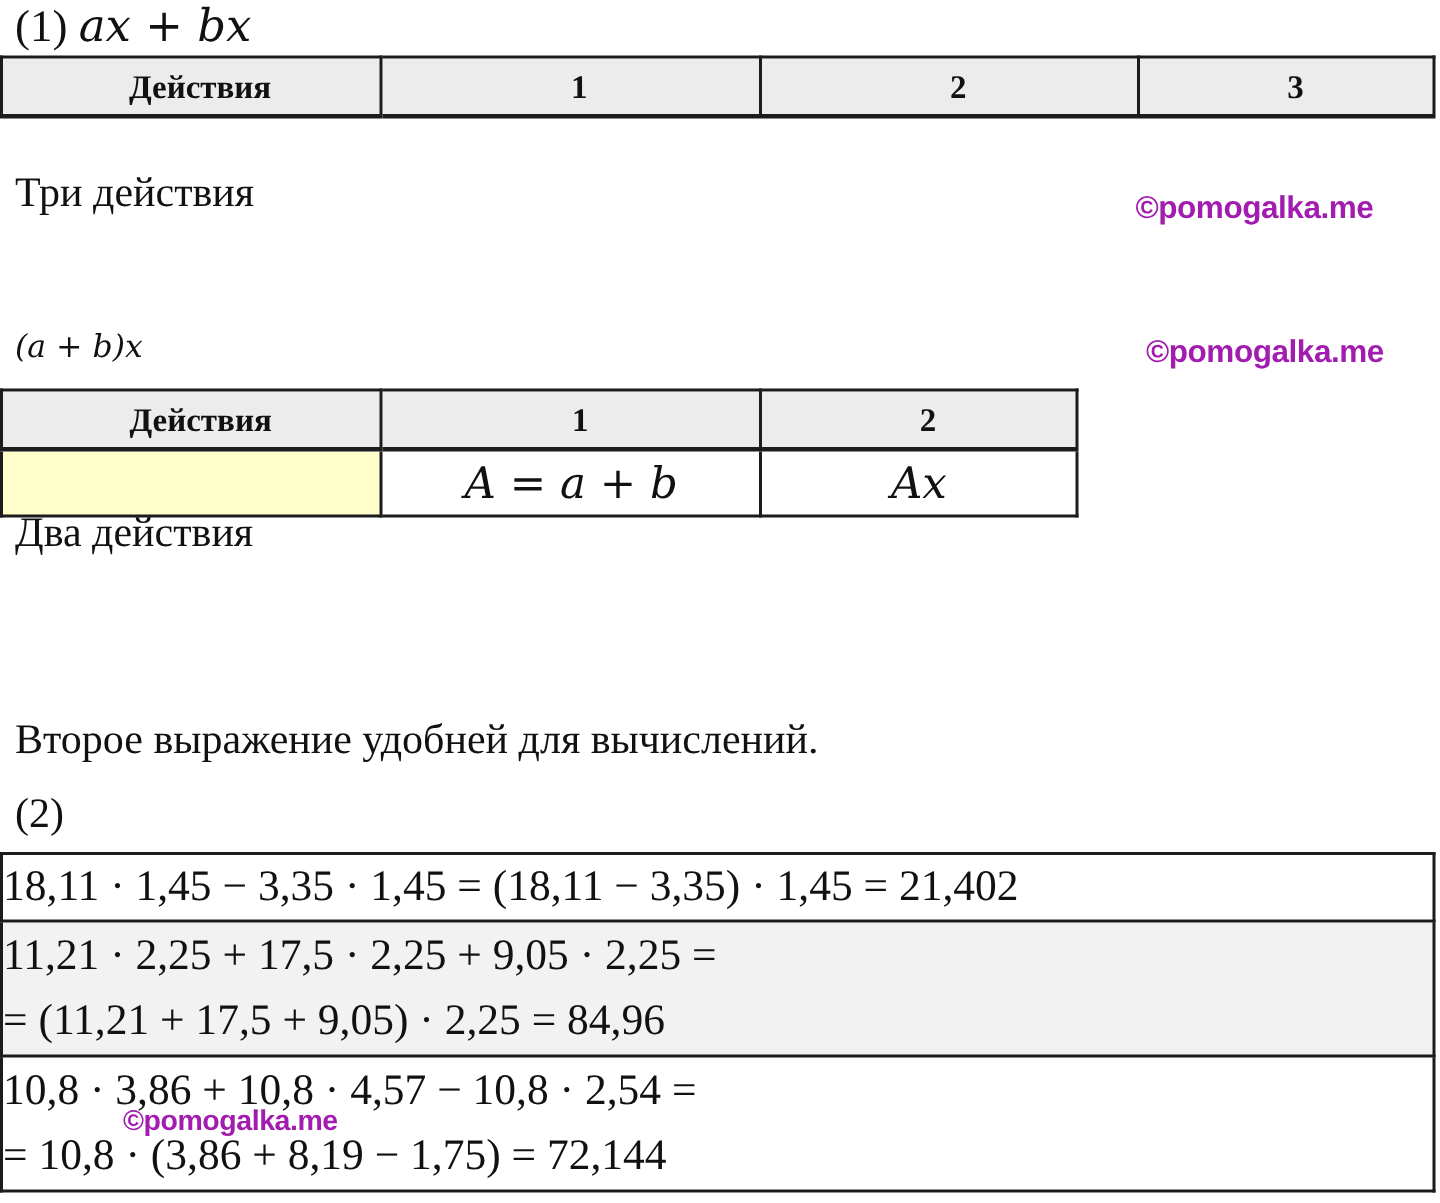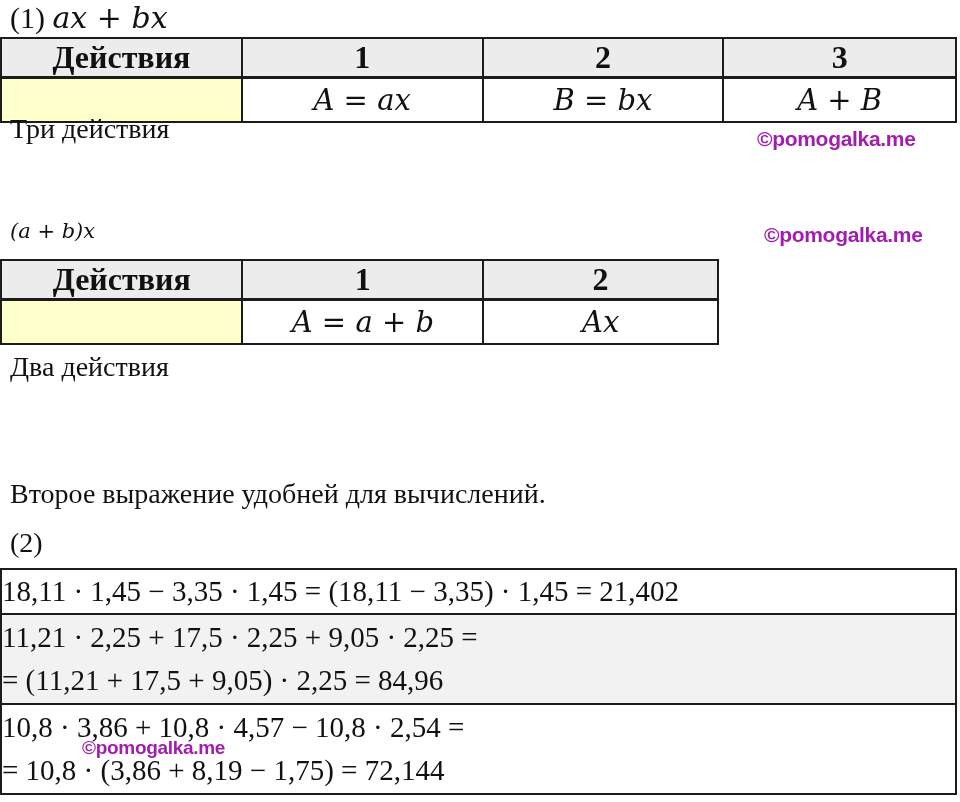--- a/index.html
+++ b/index.html
@@ -42,23 +42,24 @@
   th, td {
     border:2px solid #1c1c1c;
     padding:0;
     text-align:center;
     vertical-align:middle;
     overflow:hidden;
   }
   th {
     background:#ececec;
     font-weight:bold;
-    font-size:32px;
+    font-size:22px;
     font-family:"Liberation Serif", serif;
     border-bottom-width:3px;
+    padding-left:12px;
   }
   .t-actions th { height:37px; }
   .t-actions td { height:42px; font-size:29px; }
   td.highlight { background:#ffffcc; }
 
   
   .t-calc { left:0; top:568px; width:957px; }
   .t-calc td {
     font-size:29px;
     line-height:43px;
@@ -81,26 +82,20 @@
   </div>
 
   <table class="abs t-actions" style="left:0; top:37px; width:957px;">
     <tbody>
         <tr>
       <th style="width:25%;">Действия</th>
       <th style="width:25%;">1</th>
       <th style="width:25%;">2</th>
       <th>3</th>
     </tr>
-    <tr>
-      <td class="highlight"></td>
-      <td class="math">A = ax</td>
-      <td class="math">B = bx</td>
-      <td class="math">A + B</td>
-    </tr>
   </tbody>
     </table>
 
   <div class="abs note" style="top:112px;">Три действия</div>
   <div class="abs watermark" style="left:757px; top:127px;">©pomogalka.me</div>
 
   <div class="abs math" style="left:10px; top:213px; font-size:21px; line-height:36px;">(a + b)x</div>
   <div class="abs watermark" style="left:764px; top:223px;">©pomogalka.me</div>
 
   <table class="abs t-actions" style="left:0; top:259px; width:719px;">
@@ -111,21 +106,21 @@
       <th>2</th>
     </tr>
     <tr>
       <td class="highlight"></td>
       <td class="math">A = a + b</td>
       <td class="math">Ax</td>
     </tr>
   </tbody>
     </table>
 
-  <div class="abs note" style="top:350px;text-align:center;">Два действия</div>
+  <div class="abs note" style="top:339px;text-align:center;">Два действия</div>
 
   <div class="abs conclusion">Второе выражение удобней для вычислений.</div>
 
   <div class="abs plain part-label" style="left:10px; top:527px;">(2)</div>
 
   <table class="abs t-calc">
     <tbody>
         <tr class="r1">
       <td>
         <div class="calc-line">18,11 · 1,45 − 3,35 · 1,45 = (18,11 − 3,35) · 1,45 = 21,402</div>

